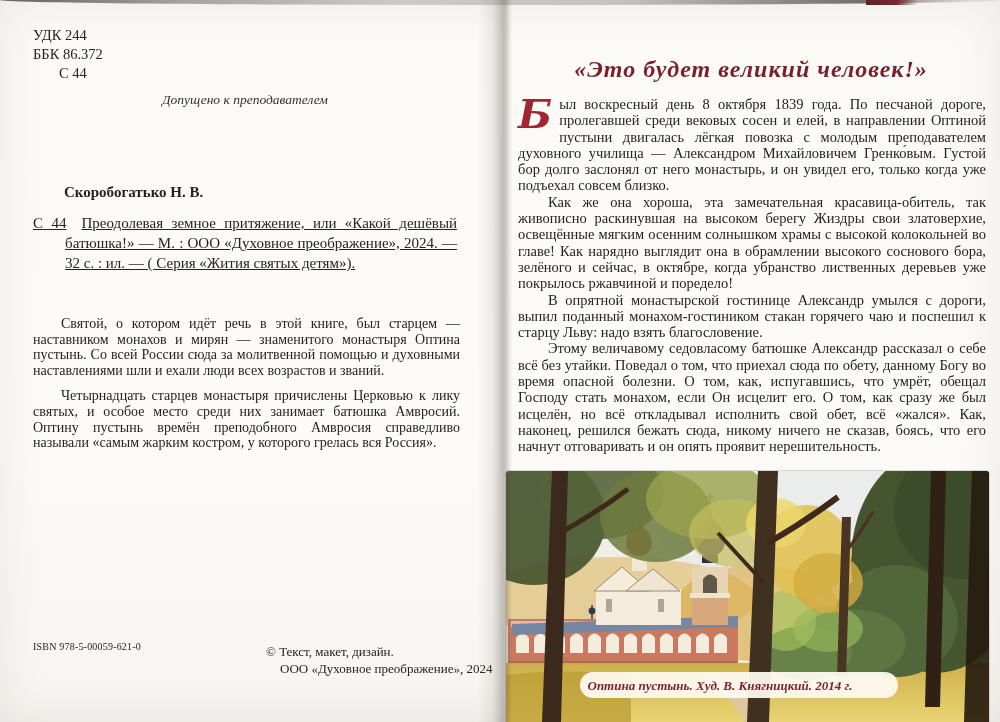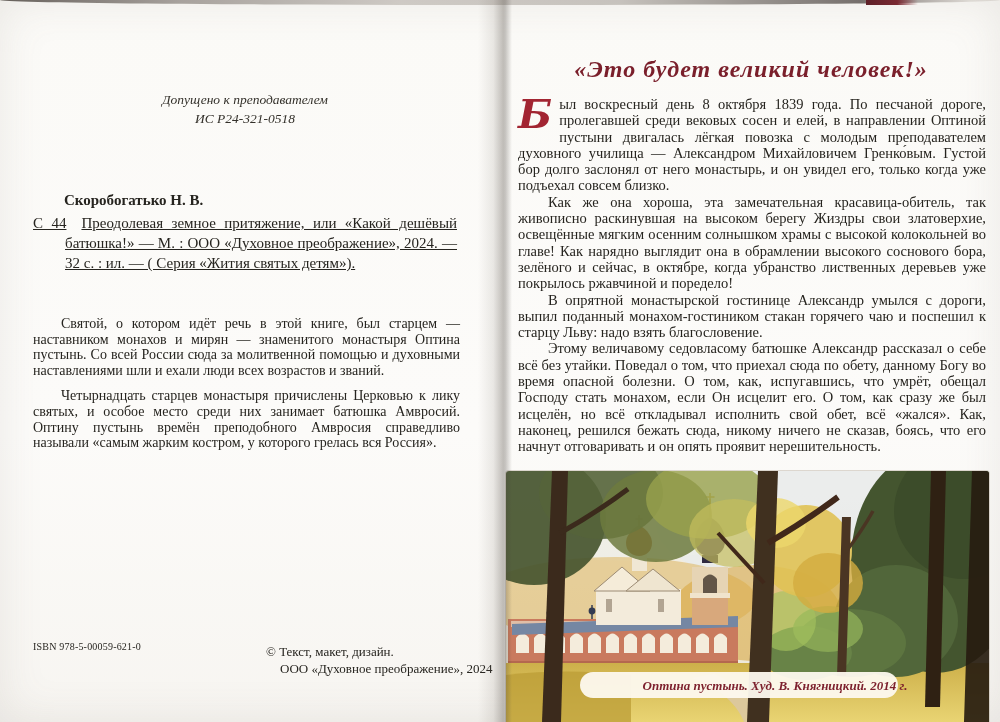--- a/index.html
+++ b/index.html
@@ -35,21 +35,21 @@
   .page { position:absolute; top:0; height:722px; }
   .left-page  { left:0; width:487px; }
   .right-page { left:502px; width:498px; }
   .abs { position:absolute; }
 
   
   .udc { left:33px; top:26px; font-size:14.5px; line-height:19px; }
   .udc-line3 { margin-left:26px; }
   .imprint { left:48px; top:90px; width:394px; text-align:center;
     font-style:italic; font-size:13.5px; line-height:19px; color:#33302a; }
-  .author { left:64px; top:192px; font-weight:bold; font-size:15px; }
+  .author { left:64px; top:184px; font-weight:bold; font-size:15px; }
   .biblio { left:33px; top:213px; width:424px; font-size:15px; line-height:20px;
     text-align:justify; padding-left:32px; text-indent:-32px;text-decoration:underline; }
   .bib-code { margin-right:15px; }
   .annotation { left:33px; top:306px; width:427px; font-size:14px;
     line-height:15.6px; text-align:justify; }
   .annotation p { text-indent:28px;margin-top:10px; }
   .isbn { left:33px; top:641px; font-size:10px; letter-spacing:.2px; }
   .copyright { left:266px; top:643px; font-size:13px; line-height:17px; white-space:nowrap; }
   .copyright .l2 { margin-left:14px; }
 
@@ -63,36 +63,40 @@
   .rp-body p.first { text-indent:0; }
   .dropcap { float:left; font-family:"DejaVu Serif", serif; font-style:italic;
     font-weight:bold; font-size:40px; line-height:31px; padding:2px 7px 0 0;
     color:#a22532; }
 
   
   .painting { left:4px; top:471px; width:483px; height:251px;
     border-radius:3px 3px 0 0; overflow:hidden; box-shadow:0 0 0 1px rgba(190,180,165,.5); }
   .painting svg { display:block; }
   .painting-caption { position:absolute; left:50%; top:204px; transform:translateX(-50%);
-    width:320px; text-align:right; font-style:italic; font-weight:bold;
+    width:320px; text-align:left; font-style:italic; font-weight:bold;
     font-size:13px; line-height:22px; color:#7c1f2c; }
 </style>
 </head>
 <body>
 
 <div class="photo">
   <div class="top-edge"></div>
   <div class="corner-red"></div>
 
   <div class="page left-page">
 
+    <div class="abs udc">
+      <div>УДК 244</div>
+      <div>ББК 86.372</div>
+      <div class="udc-line3">С 44</div>
+    </div>
 
     <div class="abs imprint">
       <div>Допущено к преподавателем</div>
-      <div>ИС Р24-321-0518</div>
     </div>
 
     <div class="abs author">Скоробогатько Н. В.</div>
 
     <div class="abs biblio">
       <span class="bib-code">С 44</span><span>Преодолевая земное притяжение, или «Какой дешёвый батюшка!» — М. : ООО «Духовное преображение», 2024. — 32 с. : ил. — ( Серия «Жития святых детям»).</span>
     </div>
 
     <div class="abs annotation">
       <p>Святой, о котором идёт речь в этой книге, был старцем — наставником монахов и мирян — знаменитого монастыря Оптина пустынь. Со всей России сюда за молитвенной помощью и духовными наставлениями шли и ехали люди всех возрастов и званий.</p>

